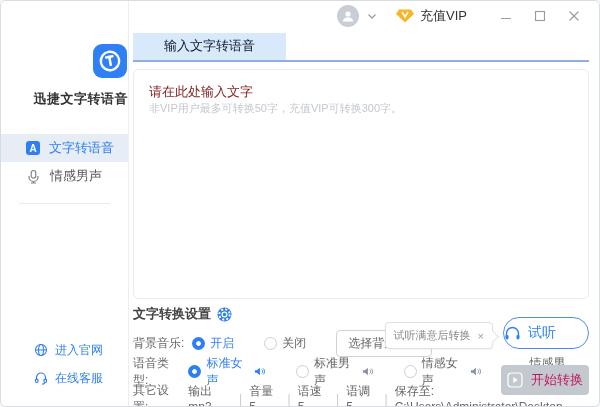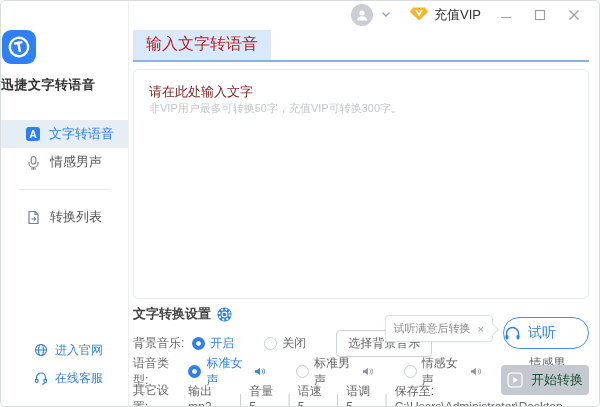--- a/index.html
+++ b/index.html
@@ -4,64 +4,64 @@
 <style>
   * { box-sizing: border-box; margin: 0; padding: 0; }
   html,body { background:#f4f5f7; }
   body { font-family: "Liberation Sans", "DejaVu Sans", sans-serif; }
   .window{
     width:600px; height:407px; background:#fff; border:1px solid #d8dce1;
     border-radius:6px; display:flex; overflow:hidden; position:relative;
   }
   
   .sidebar{ width:128px; border-right:1px solid #ecefF2; display:flex; flex-direction:column; background:#fff; flex-shrink:0;}
-  .logo-area{ padding-top:28px; text-align:left; }
+  .logo-area{ padding-top:28px; text-align:right;margin-top:14px; }
   .logo{ width:36px; height:36px; display:inline-block; }
   .app-title{ margin-top:7px; font-size:13px; font-weight:700; color:#333; letter-spacing:.5px;}
   .nav{ margin-top:26px; }
   .nav-item{ height:28px; display:flex; align-items:center; padding-left:25px; gap:9px; font-size:13px; color:#555; cursor:pointer;}
   .nav-item.active{ background:#e7edf4; color:#2e7ff2; }
   .a-badge{ width:14px; height:14px; background:#2e7ff2; border-radius:3px; color:#fff; font-size:10px; font-weight:700; display:flex; align-items:center; justify-content:center;}
   .nav-item .ic{ width:15px; height:15px; display:inline-flex; }
   .side-divider{ border-top:1px solid #e9ecef; margin:13px 18px; }
   .side-spacer{ flex:1; }
   .side-links{ padding:0 0 14px 33px; }
   .side-link{ display:flex; align-items:center; gap:7px; color:#2e7ff2; font-size:12px; height:28px; cursor:pointer;}
   .side-link .ic{ width:14px; height:14px; display:inline-flex;}
   
   .main{ flex:1; display:flex; flex-direction:column; position:relative; background:#fff;}
   .titlebar{ height:40px; display:flex; align-items:center; justify-content:flex-end; padding-right:16px; gap:8px; }
   .avatar{ width:22px; height:22px; border-radius:50%; background:#c9ced6; display:inline-flex; align-items:center; justify-content:center;}
   .chev{ display:inline-flex; margin-right:10px;}
-  .vip{ display:flex; align-items:flex-start; gap:5px; cursor:pointer;}
+  .vip{ display:flex; align-items:center; gap:5px; margin-right:14px; cursor:pointer;}
   .vip-label{ font-size:13px; color:#333; }
   .winbtn{ width:18px; height:18px; display:inline-flex; align-items:center; justify-content:center; color:#9aa0a8; margin-left:8px; cursor:pointer;}
   .content{ padding:0 10px 0 4px; display:flex; flex-direction:column; flex:1;}
   .tabbar{ border-bottom:2px solid #8cb0e2; margin-top:2px; }
-  .tab{ display:inline-block; background:#d9e9fc; color:#b91c1c; font-size:16px; padding:4px 13px 5px; cursor:pointer;}
+  .tab{ display:inline-block; background:#d9e9fc; color:#0f172a; font-size:13px; padding:4px 31px 5px; cursor:pointer;}
   .editor{ margin-top:7px; height:230px; border:1px solid #e6ecf4; border-radius:6px; background:#fff; padding:13px 15px; cursor:text;}
   .editor .ph{ font-size:13px; color:#7f1d1d; }
   .editor .note{ font-size:11px; color:#c3c8ce; }
   
   .settings{ position:relative; flex:1; padding-top:6px;}
   .settings-title{ display:flex; align-items:center; gap:6px; font-size:13px; font-weight:700; color:#444;}
   .row{ display:flex; align-items:center; margin-top:13px; font-size:12px; color:#666; height:15px;}
   .row .lbl{ margin-right:8px; }
   .radio-opt{ display:flex; align-items:center; gap:5px; margin-right:30px; cursor:pointer; color:#666;}
   .radio-opt.selected{ color:#2e7ff2;justify-content:flex-end; }
   .rdot{ width:13px; height:13px; border-radius:50%; border:1px solid #c8cfd8; background:#fff; flex-shrink:0;}
   .radio-opt.selected .rdot{ border:none; background:radial-gradient(circle,#fff 0 2px,#2e7ff2 2.6px);}
   .choose-btn{ border:1px solid #ccd3dc; background:#fff; color:#666; font-size:12px; padding:4px 11px; border-radius:4px; cursor:pointer; font-family:inherit;}
   .other-row{ margin-top:12px; }
   .sep{ color:#ccc; margin:0 7px; }
-  .tooltip{ position:absolute; top:16px; right:96px; border:1px solid #dce1e8; background:#fff; border-radius:4px; font-size:11px; color:#888; padding:5px 8px; display:flex; align-items:center; gap:7px; box-shadow:0 1px 3px rgba(0,0,0,.05);}
+  .tooltip{ position:absolute; top:23px; right:96px; border:1px solid #dce1e8; background:#fff; border-radius:4px; font-size:11px; color:#888; padding:5px 8px; display:flex; align-items:center; gap:7px; box-shadow:0 1px 3px rgba(0,0,0,.05);}
   .tooltip:after{ content:""; position:absolute; right:-5px; top:9px; width:8px; height:8px; background:#fff; border-top:1px solid #dce1e8; border-right:1px solid #dce1e8; transform:rotate(45deg);}
   .tt-close{ color:#9aa0a8; font-size:11px; cursor:pointer;}
   .listen-btn{ position:absolute; top:18px; right:0; width:86px; height:32px; border:1px solid #4a8df4; background:#fff; color:#2e7ff2; border-radius:16px; font-size:14px; display:flex; align-items:center; justify-content:flex-start; gap:7px; cursor:pointer; font-family:inherit;}
-  .convert-btn{ position:absolute; top:66px; right:0; width:88px; height:30px; border:none; background:#c4c9d0; color:#14532d; border-radius:4px; font-size:13px; display:flex; align-items:center; justify-content:center; gap:8px; cursor:pointer; font-family:inherit;}
+  .convert-btn{ position:absolute; top:66px; right:0; width:88px; height:30px; border:none; background:#c4c9d0; color:#be185d; border-radius:4px; font-size:13px; display:flex; align-items:center; justify-content:center; gap:8px; cursor:pointer; font-family:inherit;}
 </style>
 </head>
 <body>
 
 <div class="window">
 
   <aside class="sidebar">
     <div class="logo-area">
       <span class="logo">
         <svg width="36" height="36" viewBox="0 0 36 36">
@@ -86,30 +86,20 @@
           <svg width="15" height="15" viewBox="0 0 15 15" fill="none" stroke="#7a828c" stroke-width="1.2">
             <rect x="5.2" y="1.5" width="4.6" height="7.5" rx="2.3"></rect>
             <path d="M3 7 v1 a4.5 4.5 0 0 0 9 0 v-1"></path>
             <line x1="7.5" y1="12.5" x2="7.5" y2="14"></line>
             <line x1="5" y1="14" x2="10" y2="14"></line>
           </svg>
         </span>
         <span>情感男声</span>
       </div>
       <div class="side-divider"></div>
-      <div class="nav-item">
-        <span class="ic">
-          <svg width="15" height="15" viewBox="0 0 15 15" fill="none" stroke="#7a828c" stroke-width="1.2">
-            <path d="M3 1.5 h6 l3 3 v9 h-9 z"></path>
-            <path d="M9 1.5 v3 h3"></path>
-            <path d="M5.5 9 h4 m-1.5 -1.5 l1.5 1.5 l-1.5 1.5"></path>
-          </svg>
-        </span>
-        <span>转换列表</span>
-      </div>
     </nav>
     <div class="side-spacer"></div>
     <div class="side-links">
       <div class="side-link">
         <span class="ic">
           <svg width="14" height="14" viewBox="0 0 14 14" fill="none" stroke="#2e7ff2" stroke-width="1.1">
             <circle cx="7" cy="7" r="5.5"></circle>
             <ellipse cx="7" cy="7" rx="2.5" ry="5.5"></ellipse>
             <line x1="1.5" y1="7" x2="12.5" y2="7"></line>
           </svg>

